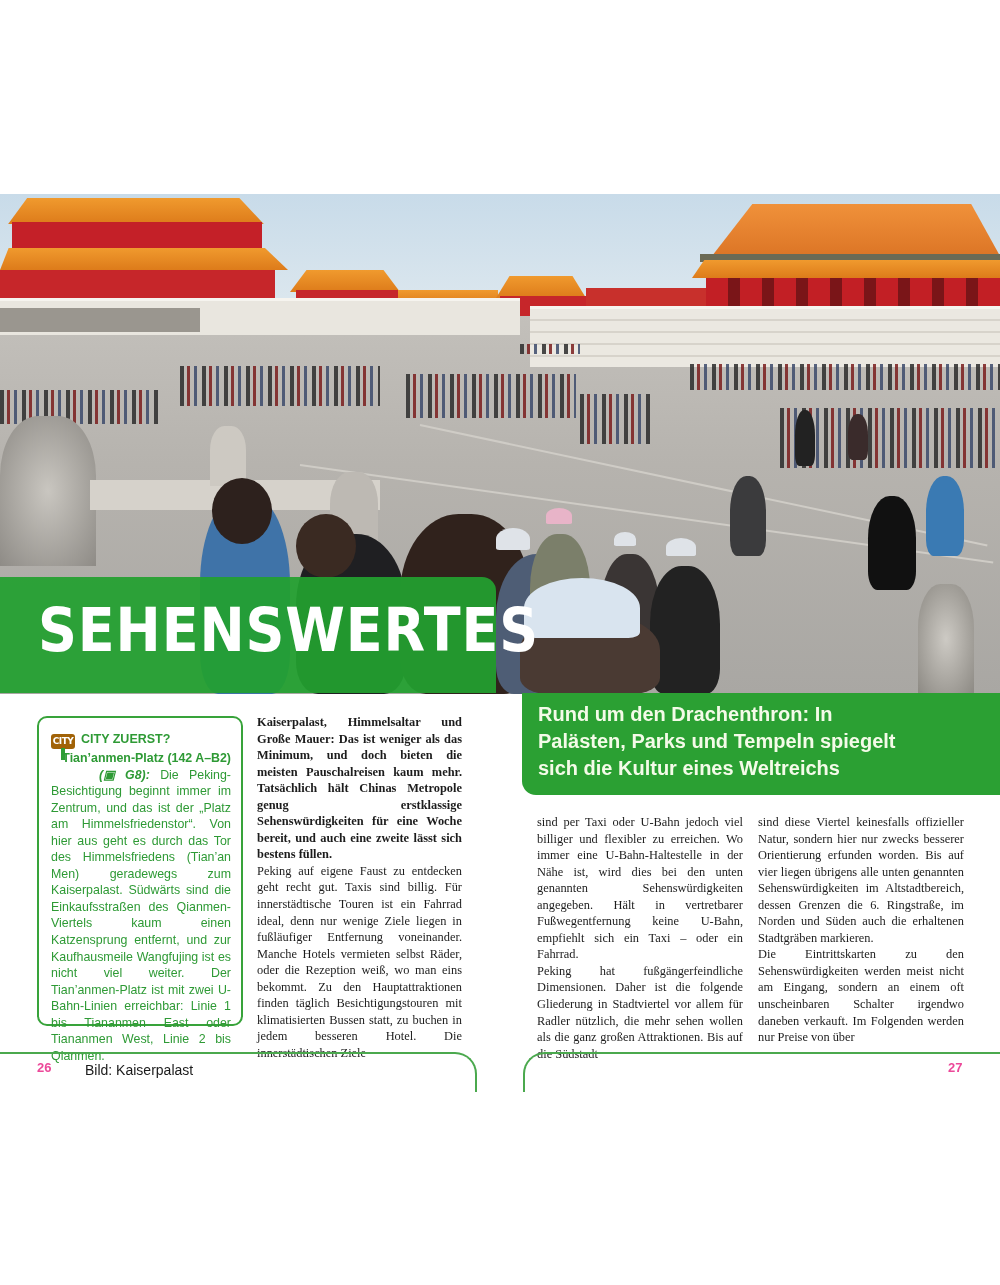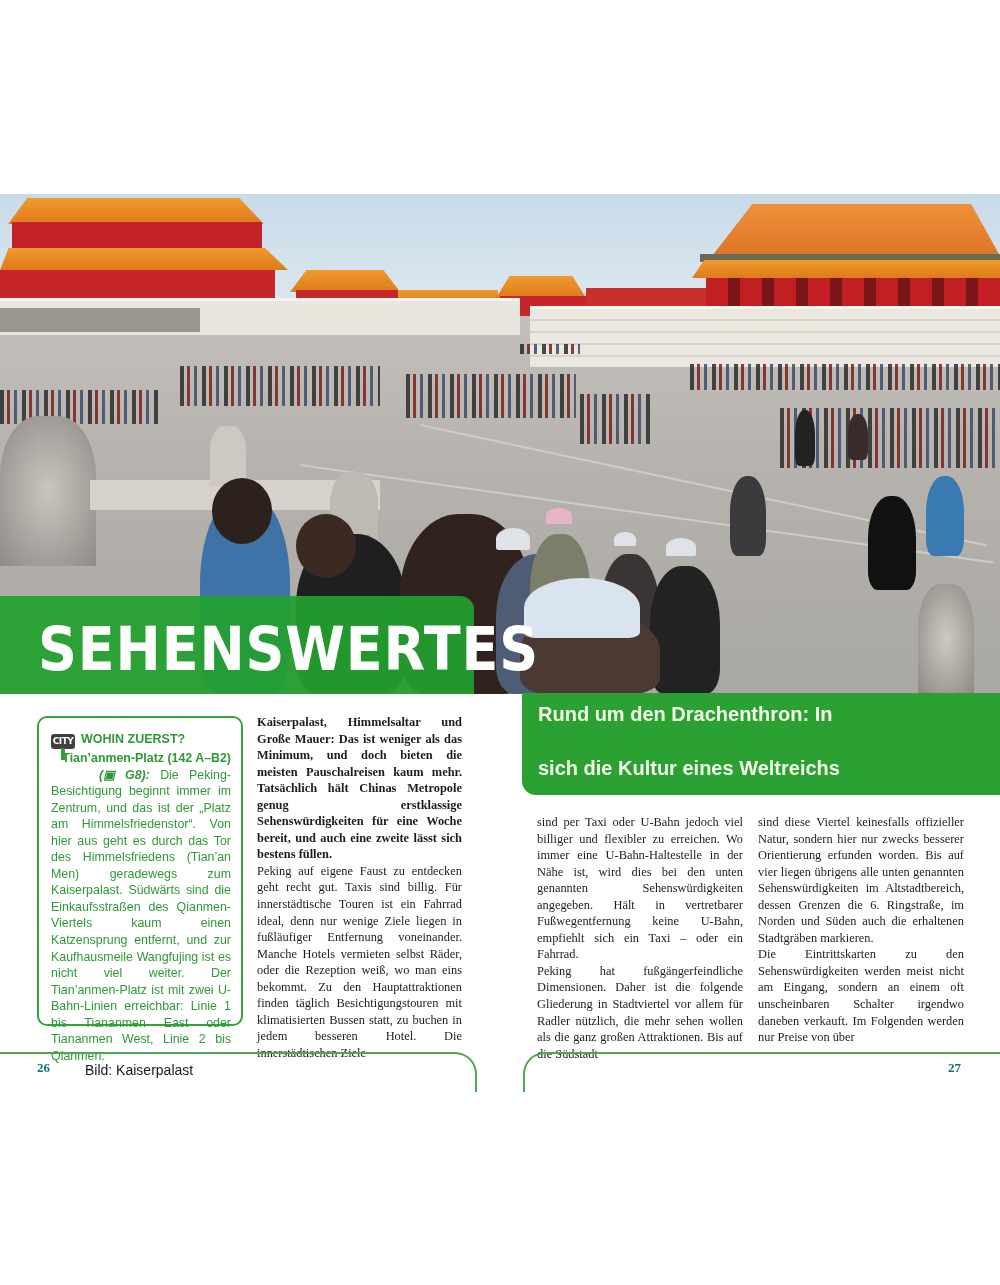--- a/index.html
+++ b/index.html
@@ -22,38 +22,38 @@
   
   .title-band { position: absolute; left: 0; top: 577px; width: 474px; height: 116px; background: rgba(34,160,47,.93); border-top-right-radius: 14px; }
   .title-band h1 { position: absolute; left: 38px; top: 18px; margin: 0; font-family: "DejaVu Sans", sans-serif; font-weight: bold; font-size: 60px; letter-spacing: 1px; color: #ffffff; transform: scaleX(.9); transform-origin: left; }
 
   .subtitle-band { position: absolute; left: 522px; top: 693px; width: 478px; height: 102px; background: #2ba033; border-bottom-left-radius: 14px; }
   .subtitle-band p { margin: 0; position: absolute; left: 16px; top: 8px; font-family: "Liberation Sans", sans-serif; font-weight: bold; font-size: 20px; line-height: 27px; color: #f4fbe8; }
 
   
   .infobox { position: absolute; left: 37px; top: 716px; width: 206px; height: 310px; border: 2px solid #38a33a; border-radius: 10px; box-sizing: border-box; }
   .city-icon { position: absolute; left: 12px; top: 16px; width: 24px; height: 28px; }
-  .city-sign { position: absolute; left: 0; top: 0; width: 24px; height: 15px; background: #404040; border-radius: 3px; color: #fff; font-family: "DejaVu Sans", sans-serif; font-weight: bold; font-size: 9px; line-height: 15px; text-align: center; letter-spacing: -.5px; }
+  .city-sign { position: absolute; left: 0; top: 0; width: 24px; height: 15px; background: #a16207; border-radius: 3px; color: #fff; font-family: "DejaVu Sans", sans-serif; font-weight: bold; font-size: 9px; line-height: 15px; text-align: center; letter-spacing: -.5px; }
   .city-pole { position: absolute; left: 10px; top: 14px; width: 4px; height: 12px; background: #2f9e35; }
   .box-kicker { position: absolute; left: 42px; top: 14px; font-weight: bold; font-size: 12.5px; color: #2e9a35; }
   .box-text { position: absolute; left: 12px; top: 32px; width: 180px; font-size: 12.4px; line-height: 16.55px; color: #2e9a35; text-align: justify; }
   .box-text .b { font-weight: bold; display: block; text-align: right; }
   .box-text .ref { font-weight: bold; font-style: italic; margin-left: 48px; }
 
   .col { position: absolute; font-size: 12.4px; line-height: 16.55px; text-align: justify; color: #1c1c1c; }
   .col p { margin: 0; font-family: Liberation Serif, serif; }
   .col .lead { font-weight: bold; }
   .col2 { left: 257px; top: 714px; width: 205px; }
   .col3 { left: 537px; top: 814px; width: 206px; }
   .col4 { left: 758px; top: 814px; width: 206px; }
 
   
   .foot-left { position: absolute; left: 0; top: 1052px; width: 475px; height: 38px; border-top: 2px solid #4ba94e; border-right: 2px solid #4ba94e; border-top-right-radius: 22px; }
   .foot-right { position: absolute; left: 523px; top: 1052px; width: 477px; height: 38px; border-top: 2px solid #4ba94e; border-left: 2px solid #4ba94e; border-top-left-radius: 22px; }
-  .pg { position: absolute; font-weight: bold; font-size: 13px; color: #0f766e; font-family: Liberation Serif, serif; }
+  .pg { position: absolute; font-weight: bold; font-size: 13px; color: #ec4899; }
   .caption { position: absolute; left: 85px; top: 1062px; font-size: 14px; color: #1a1a1a; }
 </style>
 </head>
 <body>
 
 <div class="photo">
   <div class="sky"></div>
   <div class="ground"></div>
 
   <div class="bld">
@@ -115,39 +115,39 @@
   <div class="person" style="left:650px;top:372px;width:70px;height:128px;background:#222;"></div>
   <div class="cap" style="left:666px;top:344px;width:30px;height:18px;"></div>
   <div class="person" style="left:520px;top:420px;width:140px;height:80px;background:#4a3a33;"></div>
   <div class="cap" style="left:524px;top:384px;width:116px;height:60px;background:#d9e4ef;"></div>
   <div class="person" style="left:730px;top:282px;width:36px;height:80px;background:#3b3b3d;"></div>
   <div class="person" style="left:868px;top:302px;width:48px;height:94px;background:#111;"></div>
   <div class="person" style="left:926px;top:282px;width:38px;height:80px;background:#3a7ab3;"></div>
   <div class="person" style="left:795px;top:216px;width:20px;height:56px;background:#222;"></div>
   <div class="person" style="left:848px;top:220px;width:20px;height:46px;background:#3a2b2b;"></div>
 
-  <div class="title-band" style="top:402px;">
+  <div class="title-band" style="top:383px;padding-left:22px;">
     <h1>SEHENSWERTES</h1>
   </div>
 </div>
 
 <div class="subtitle-band">
   <p>
     <span>Rund um den Drachenthron: In</span><br>
-    <br>
+    <span>Palästen, Parks und Tempeln spiegelt</span><br>
     <span>sich die Kultur eines Weltreichs</span>
   </p>
 </div>
 
 <div class="infobox">
   <div class="city-icon">
     <div class="city-sign">CITY</div>
     <div class="city-pole"></div>
   </div>
-  <div class="box-kicker">WOHIN ZUERST?</div>
+  <div class="box-kicker">CITY ZUERST?</div>
   <div class="box-text">
     <span class="b">Tian’anmen-Platz (142 A–B2)</span>
     <span class="ref"><span>(▣ G8):</span></span>
     <span>Die Peking-Besichtigung beginnt immer im Zentrum, und das ist der „Platz am Himmelsfriedenstor“. Von hier aus geht es durch das Tor des Himmelsfriedens (Tian’an Men) geradewegs zum Kaiserpalast. Südwärts sind die Einkaufsstraßen des Qianmen-Viertels kaum einen Katzensprung entfernt, und zur Kaufhausmeile Wangfujing ist es nicht viel weiter. Der Tian’anmen-Platz ist mit zwei U-Bahn-Linien erreichbar: Linie 1 bis Tiananmen East oder Tiananmen West, Linie 2 bis Qianmen.</span>
   </div>
 </div>
 
 <div class="col col2">
   <p class="lead">Kaiserpalast, Himmelsaltar und Große Mauer: Das ist weniger als das Minimum, und doch bieten die meisten Pauschalreisen kaum mehr. Tatsächlich hält Chinas Metropole genug erstklassige Sehenswürdigkeiten für eine Woche bereit, und auch eine zweite lässt sich bestens füllen.</p>
   <p>Peking auf eigene Faust zu entdecken geht recht gut. Taxis sind billig. Für innerstädtische Touren ist ein Fahrrad ideal, denn nur wenige Ziele liegen in fußläufiger Entfernung voneinander. Manche Hotels vermieten selbst Räder, oder die Rezeption weiß, wo man eins bekommt. Zu den Hauptattraktionen finden täglich Besichtigungstouren mit klimatisierten Bussen statt, zu buchen in jedem besseren Hotel. Die innerstädtischen Ziele</p>

